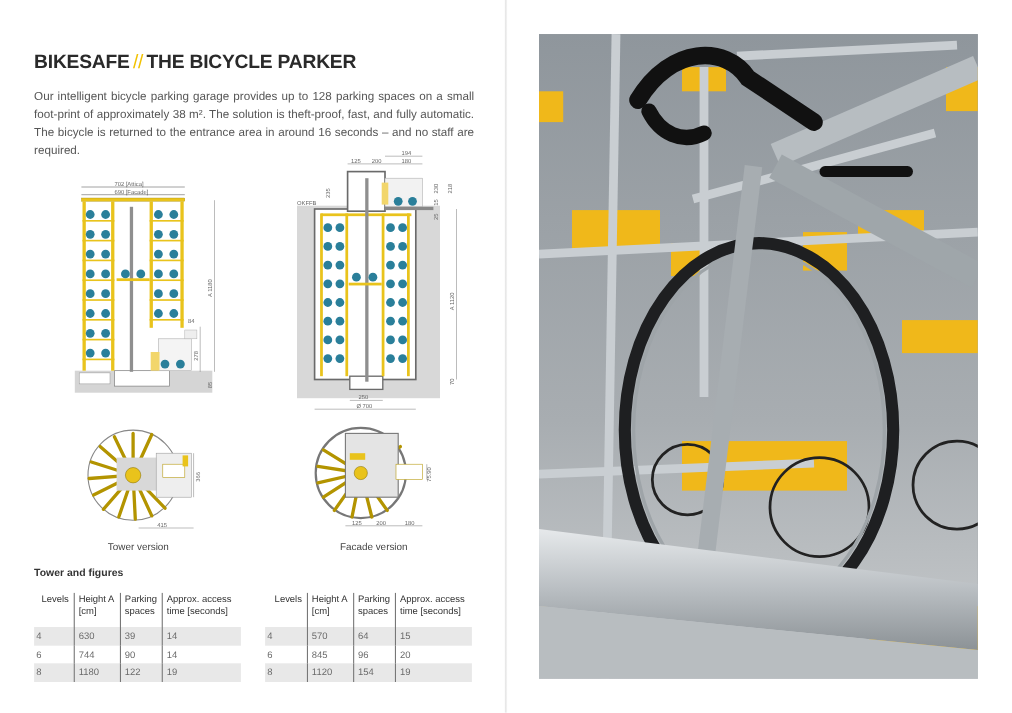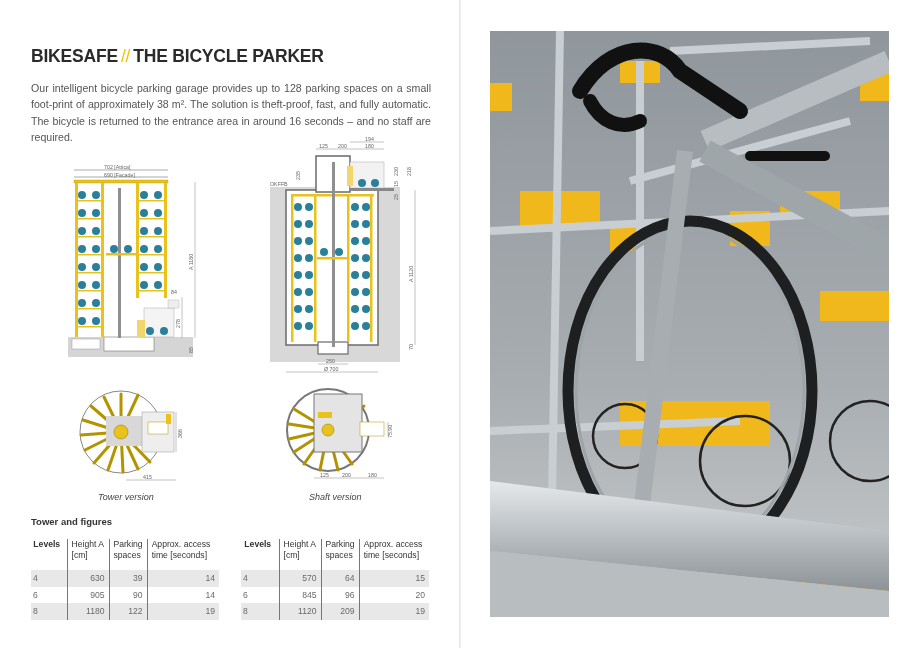--- a/index.html
+++ b/index.html
@@ -10,28 +10,28 @@
   .gutter { position: absolute; left: 459px; top: 0; width: 2px; height: 648px; background: linear-gradient(to right, #e3e3e3, #f4f4f4); }
 
   
   .title { position: absolute; left: 31px; top: 46px; font-size: 17.5px; letter-spacing: -0.2px; color: #2a2a2a; white-space: nowrap; }
   .title .brand { font-weight: bold; }
   .title .slashes { color: #f2c200; font-weight: normal; margin: 0 3px; }
   .intro { position: absolute; left: 31px; top: 80px; width: 400px; font-size: 10.6px; line-height: 16.3px; color: #555; text-align: justify; }
 
   .diagram { position: absolute; }
   .diagram svg { display: block; }
-  .caption { position: absolute; font-size: 9px; font-style: italic; color: #444; }
+  .caption { position: absolute; font-size: 9px; color: #444; }
 
   .facts-title { position: absolute; left: 31px; top: 516px; font-size: 9.5px; font-weight: bold; color: #333; }
 
   table.facts { position: absolute; border-collapse: collapse; font-size: 8.6px; color: #333; }
   table.facts th { font-weight: normal; vertical-align: top; padding: 0 4px 10px 4px; line-height: 10.5px; text-align: left; }
-  table.facts th:first-child { text-align: center; padding-left: 0; font-weight: bold; }
-  table.facts td { height: 16.5px; text-align: right; color: #6a6a6a; padding: 0 4px; }
+  table.facts th:first-child { text-align: right; padding-left: 0; }
+  table.facts td { height: 16.5px; text-align: left; color: #6a6a6a; padding: 0 4px; }
   table.facts td:first-child { text-align: left; padding-left: 2px; }
   table.facts tr.shade td { background: #e8e8e8; }
   table.facts th:nth-child(2), table.facts td:nth-child(2),
   table.facts th:nth-child(3), table.facts td:nth-child(3),
   table.facts th:nth-child(4), table.facts td:nth-child(4) { border-left: 1px solid #777; }
 
   
   .photo { position: absolute; left: 490px; top: 31px; width: 399px; height: 586px; overflow: hidden; background: #9ea3a7; }
   .pagenum { position: absolute; left: 852px; top: 625px; font-size: 15px; color: #555; white-space: nowrap; margin-top: 28px; }
   .pagenum .slash { color: #f2c200; margin: 0 3px; }
@@ -267,21 +267,21 @@
       <circle cx="44" cy="46" r="6" fill="#e9c31c" stroke="#8a7200" stroke-width="0.5"></circle>
       <rect x="76" y="38" width="24" height="14" fill="#fff" stroke="#b39400" stroke-width="0.5"></rect>
       <line x1="104" y1="38" x2="104" y2="52" stroke="#666" stroke-width="0.4"></line>
       <text transform="translate(108,54) rotate(-90)">75.90</text>
       <line x1="30" y1="94" x2="100" y2="94" stroke="#666" stroke-width="0.4"></line>
       <text x="36" y="93">125</text>
       <text x="58" y="93">200</text>
       <text x="84" y="93">180</text>
     </svg>
   </div>
-  <div class="caption" style="left:309px; top:492px;">Shaft version</div>
+  <div class="caption" style="left:309px; top:492px;">Facade version</div>
 
   <div class="facts-title">Tower and figures</div>
 
   <table class="facts" style="left:31px; top:539px; width:188px;">
     <thead>
       <tr>
         <th style="width:36px;"><span>Levels</span></th>
         <th style="width:42px;"><span>Height A</span><br><span>[cm]</span></th>
         <th style="width:38px;"><span>Parking</span><br><span>spaces</span></th>
         <th><span>Approx. access</span><br><span>time [seconds]</span></th>
@@ -289,21 +289,21 @@
     </thead>
     <tbody>
       <tr class="shade">
         <td>4</td>
           <td>630</td>
           <td>39</td>
           <td>14</td>
       </tr>
       <tr>
         <td>6</td>
-          <td>905</td>
+          <td>744</td>
           <td>90</td>
           <td>14</td>
       </tr>
       <tr class="shade">
         <td>8</td>
           <td>1180</td>
           <td>122</td>
           <td>19</td>
       </tr>
     </tbody>
@@ -327,21 +327,21 @@
       </tr>
       <tr>
         <td>6</td>
           <td>845</td>
           <td>96</td>
           <td>20</td>
       </tr>
       <tr class="shade">
         <td>8</td>
           <td>1120</td>
-          <td>209</td>
+          <td>154</td>
           <td>19</td>
       </tr>
     </tbody>
   </table>
 
   <div class="photo" title="Close-up of a silver road bicycle on a galvanized steel rack inside an automated bicycle parking tower with yellow structural elements">
     <svg width="399" height="586" viewBox="0 0 399 586">
       <defs>
         <linearGradient id="bg" x1="0" y1="0" x2="0" y2="1">
           <stop offset="0" stop-color="#8f969c"></stop>

